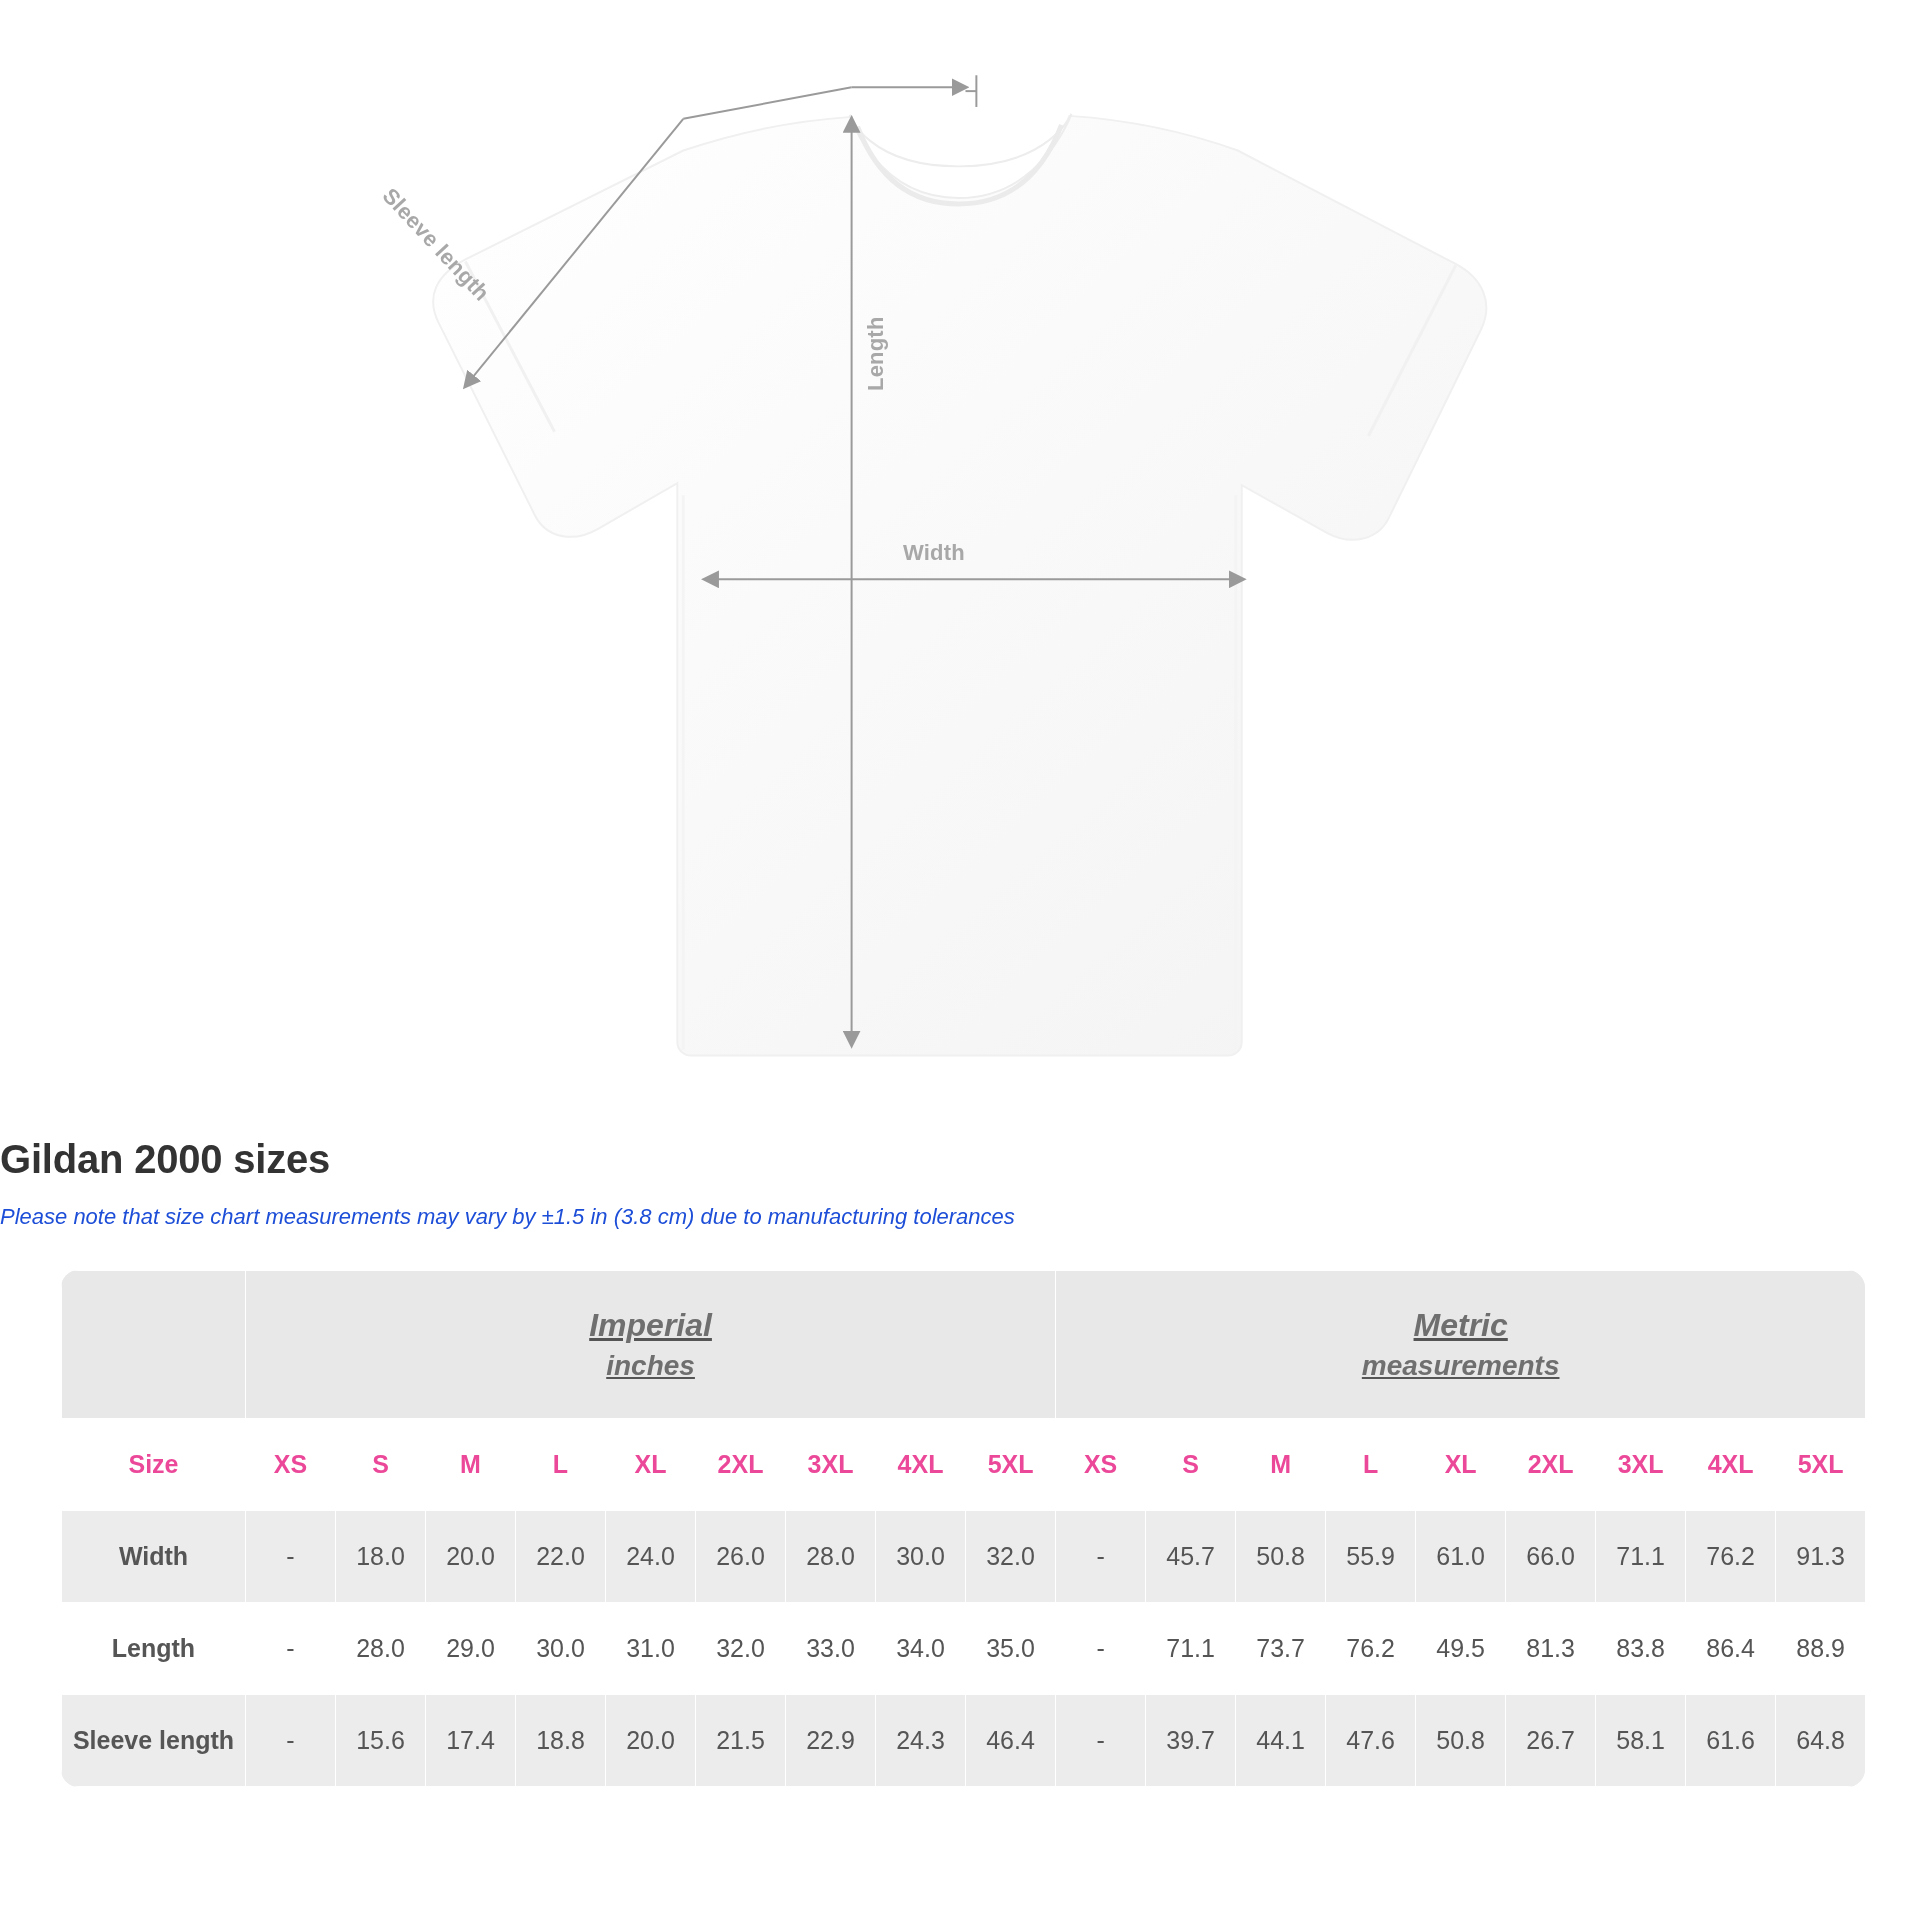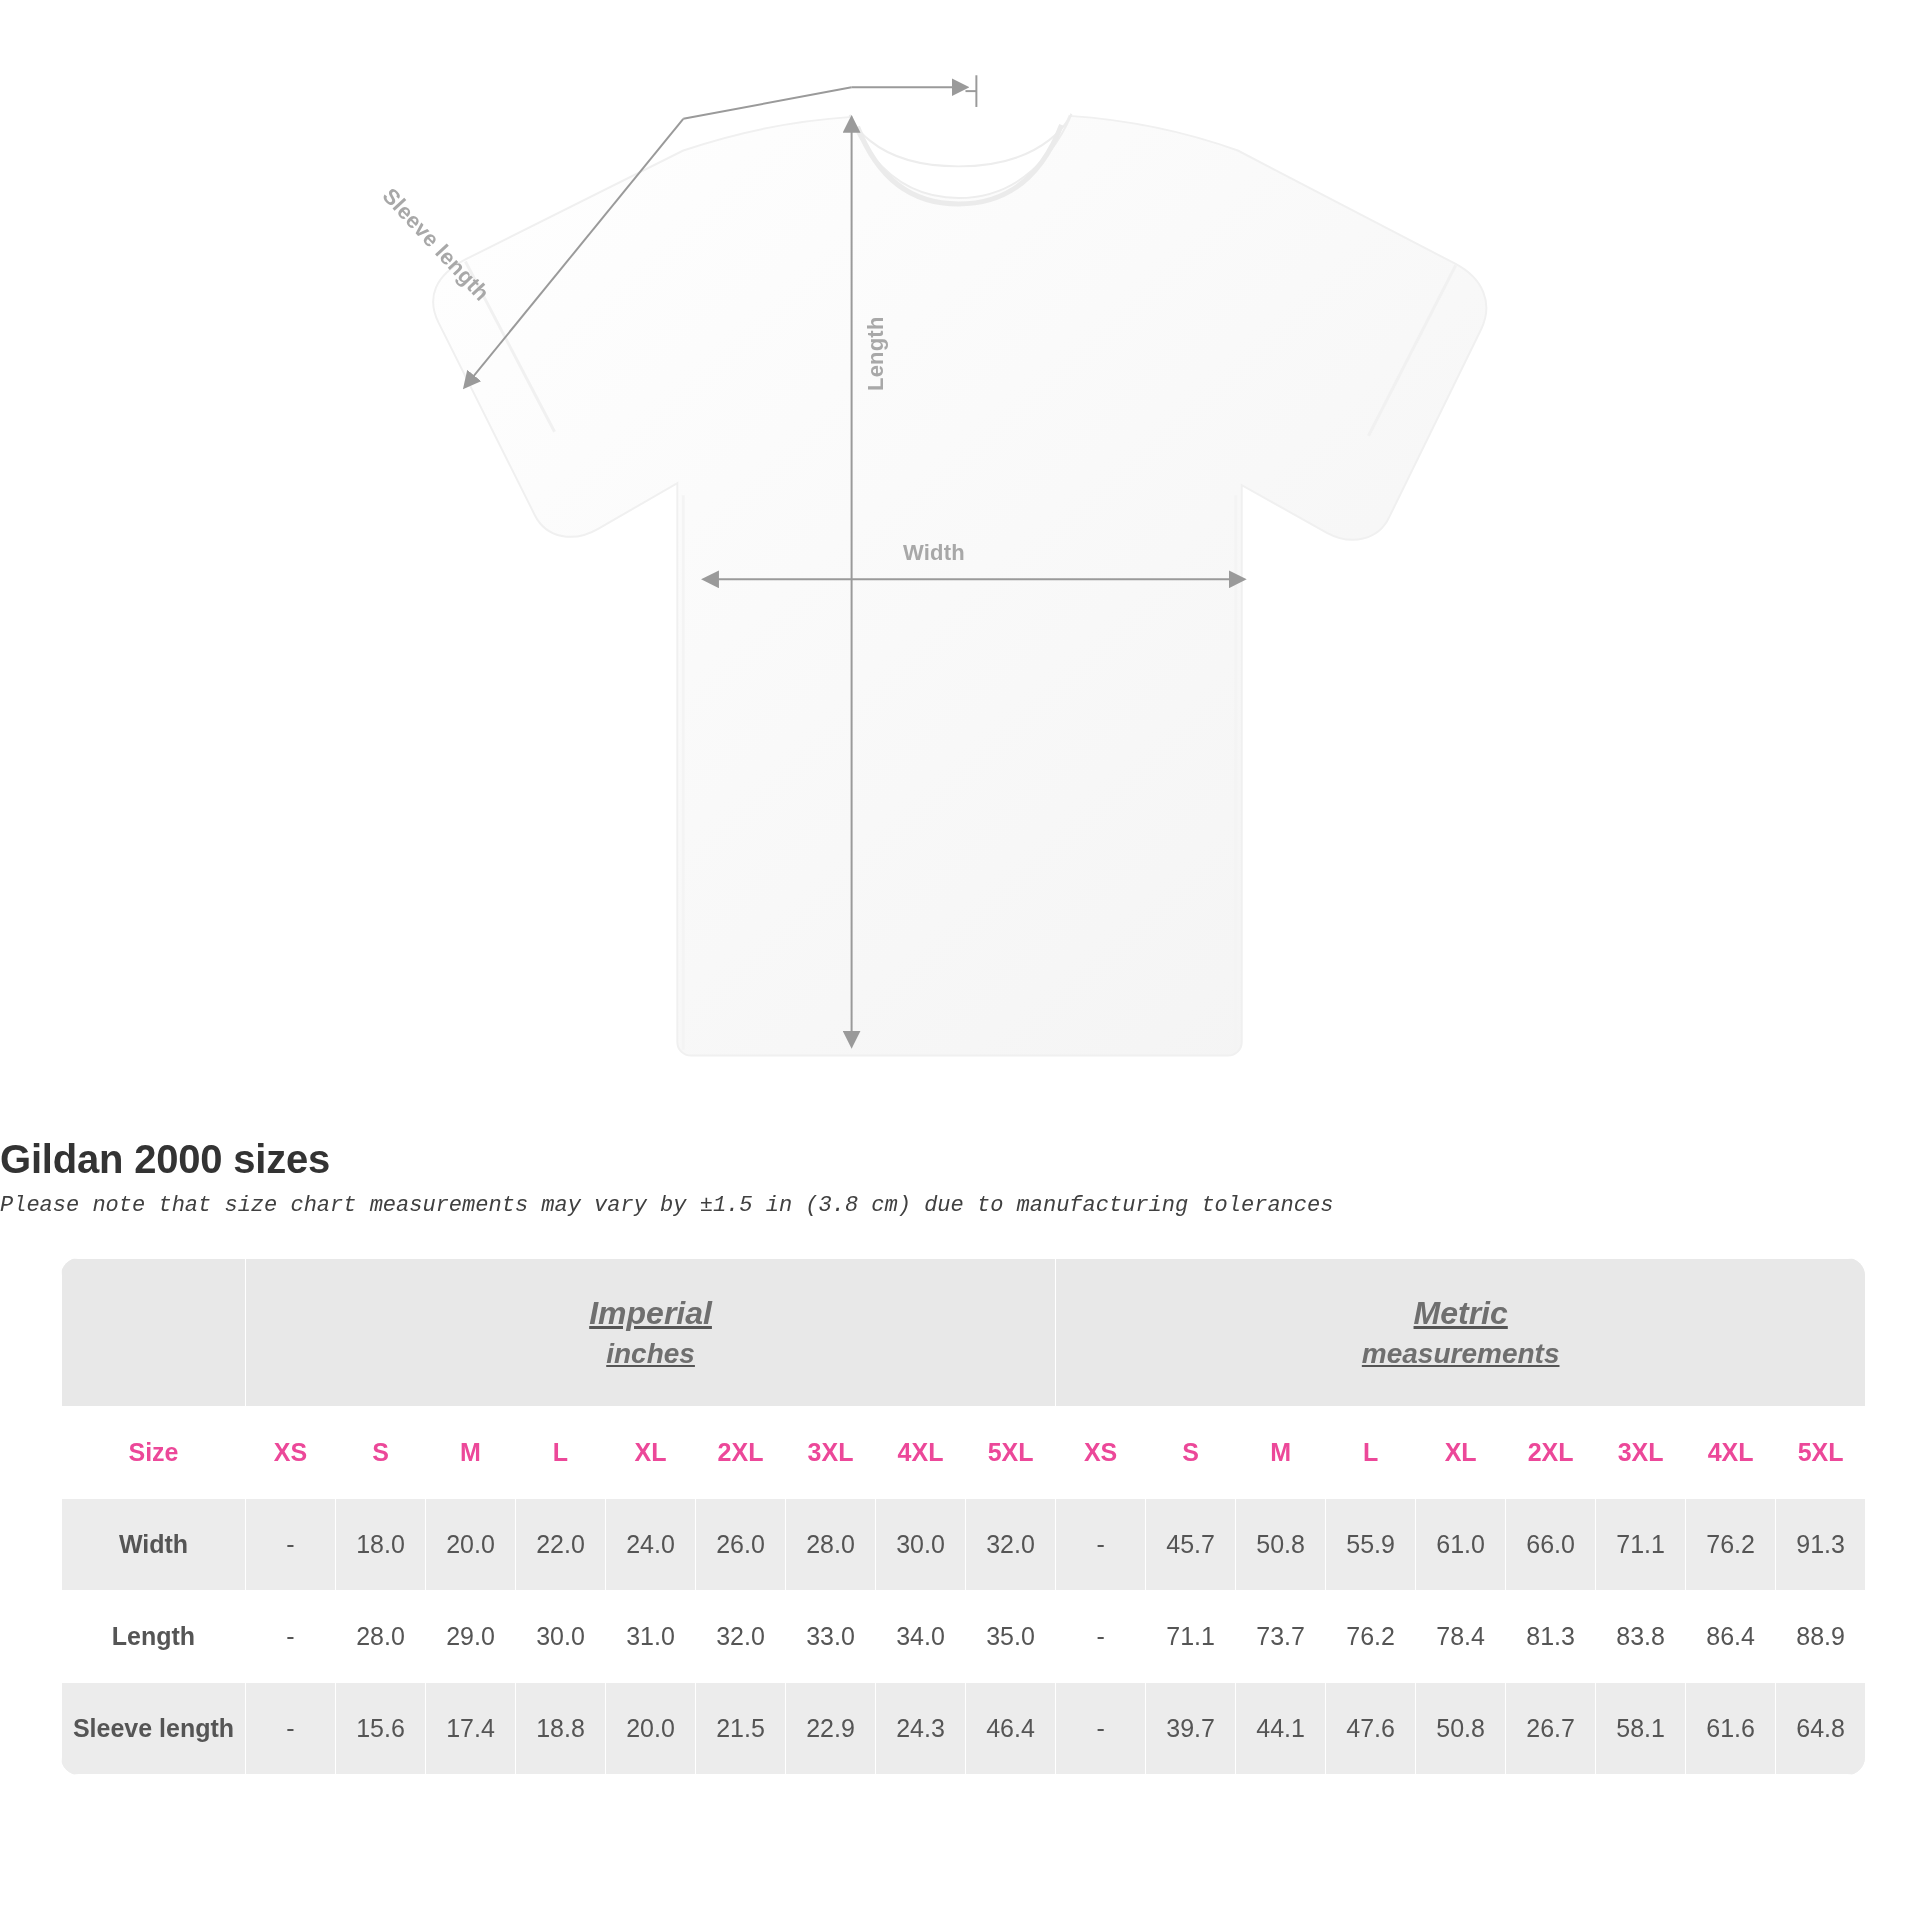--- a/index.html
+++ b/index.html
@@ -66,25 +66,24 @@
     text-align: left;
     margin-top: 18px;
   }
   .chart-title {
     font-size: 40px;
     font-weight: bold;
     color: #333333;
     letter-spacing: -0.2px;
   }
   .chart-note {
-    margin-top: 11px;
+    margin-top: 22px;
     font-size: 22px;
     font-style: italic;
-    color: #404040;
-    font-family: Liberation Mono, monospace;
+    color: #1d4ed8;
   }
 
   
   .table-wrap {
     margin: 40px 61px 0 61px;
     width: 1804px;
     border-radius: 18px;
     overflow: hidden;
     background: #ececec;
   }
@@ -319,21 +318,21 @@
         <td>30.0</td>
         <td>31.0</td>
         <td>32.0</td>
         <td>33.0</td>
         <td>34.0</td>
         <td>35.0</td>
         <td>-</td>
         <td>71.1</td>
         <td>73.7</td>
         <td>76.2</td>
-        <td>78.4</td>
+        <td>49.5</td>
         <td>81.3</td>
         <td>83.8</td>
         <td>86.4</td>
         <td>88.9</td>
       </tr>
 
       <tr class="data-row shaded">
         <th class="rowhead">Sleeve length</th>
         <td>-</td>
         <td>15.6</td>

